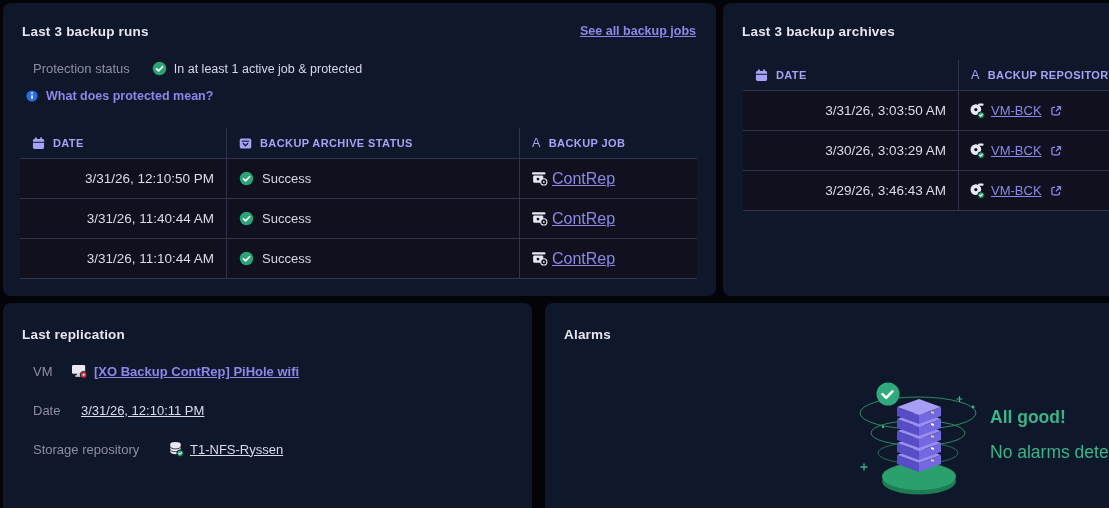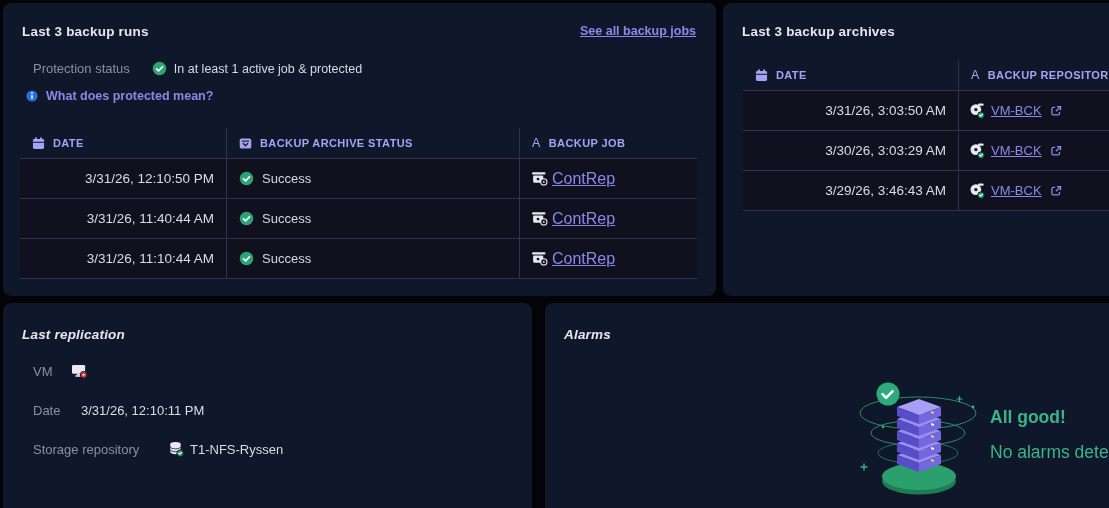--- a/index.html
+++ b/index.html
@@ -12,21 +12,21 @@
   .panel { position:absolute; background:#0f172a; border-radius:8px; }
   .p1 { left:3px;  top:3px;   width:713px; height:293px; }
   .p2 { left:723px; top:3px;  width:430px; height:293px; }
   .p3 { left:3px;  top:303px; width:529px; height:215px; }
   .p4 { left:545px; top:303px; width:610px; height:215px; }
 
   .panel-title {
     position:absolute; left:19px; top:21px;
     font-size:13.5px; font-weight:700; color:#e7e6f0; letter-spacing:.2px;
   }
-  .p3 .panel-title, .p4 .panel-title { top:24px;font-style:italic; }
+  .p3 .panel-title, .p4 .panel-title { top:24px; }
 
   a, .link { color:#8b88ea; text-decoration:underline; cursor:pointer; }
   .see-all {
     position:absolute; right:20px; top:21px;
     font-size:12.5px; font-weight:600;
   }
 
   .protection-row {
     position:absolute; left:19px; top:58px;
     display:flex; align-items:center; font-size:13px;
@@ -66,21 +66,21 @@
   .rep-row { position:absolute; left:22px; display:flex; align-items:center; font-size:13px; }
   .rep-label { color:#8f8ea0; flex:none; }  
   .p3 .rep-row { left:30px; }
   .p3 .row-vm { top:61px; }
   .p3 .row-date { top:100px; }
   .p3 .row-sr { top:138px; }
   .p3 .row-vm .rep-label { width:38px; }
   .p3 .row-date .rep-label { width:48px; }
   .p3 .row-sr .rep-label { width:136px; }
   .rep-row .ico { margin-right:6px; display:flex; }
-  .rep-value { color:#dcdbe8; }
+  .rep-value { color:#dcdbe8;text-decoration:underline; }
   .rep-link { font-size:13px; font-weight:600; }
 
   
   .alarm-illu { position:absolute; left:300px; top:66px; }
   .alarm-text { position:absolute; left:445px; top:104px; }
   .alarm-title { color:#3cb489; font-size:17.5px; font-weight:600; }
   .alarm-sub { color:#3cb489; font-size:17.5px; font-weight:500; margin-top:14px; white-space:nowrap; }
 
   svg { display:block; flex:none; }
 </style>
@@ -317,20 +317,21 @@
       <span class="rep-label">VM</span>
       <span class="ico">
         <svg viewBox="0 0 18 16" width="17" height="15">
             <rect x="1" y="1" width="14" height="9.4" rx="1.4" fill="#e9e8f2"></rect>
             <rect x="6.2" y="10.4" width="3.6" height="1.8" fill="#e9e8f2"></rect>
             <rect x="4.4" y="12" width="7.2" height="1.6" rx="0.8" fill="#e9e8f2"></rect>
             <circle cx="13.4" cy="11.5" r="3.6" fill="#ce3a3a" stroke="#171726" stroke-width="1"></circle>
             <circle cx="13.4" cy="11.5" r="1.1" fill="#fff"></circle>
           </svg>
       </span>
+      <a class="rep-link">[XO Backup ContRep] PiHole wifi</a>
     </div>
 
     <div class="rep-row row-date">
       <span class="rep-label">Date</span>
       <span class="rep-value">3/31/26, 12:10:11 PM</span>
     </div>
 
     <div class="rep-row row-sr">
       <span class="rep-label">Storage repository</span>
       <span class="ico">

